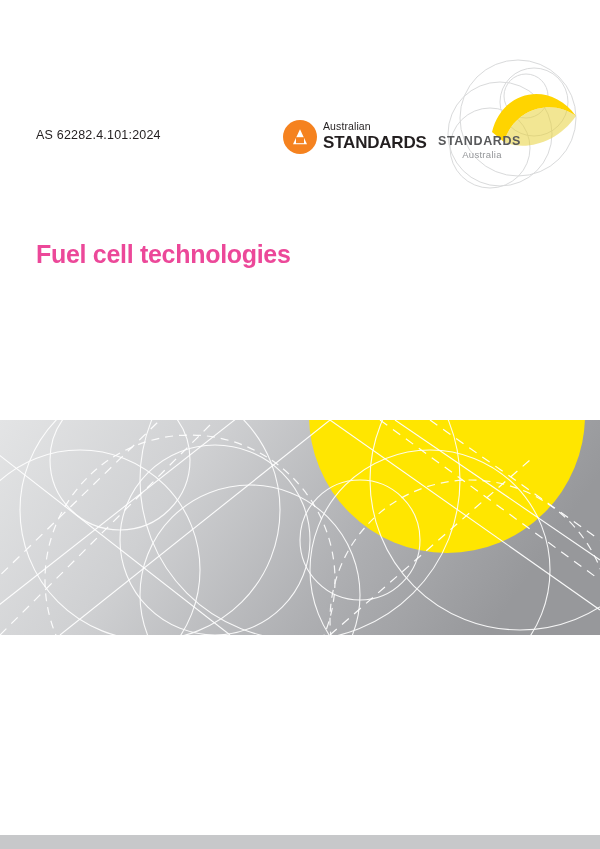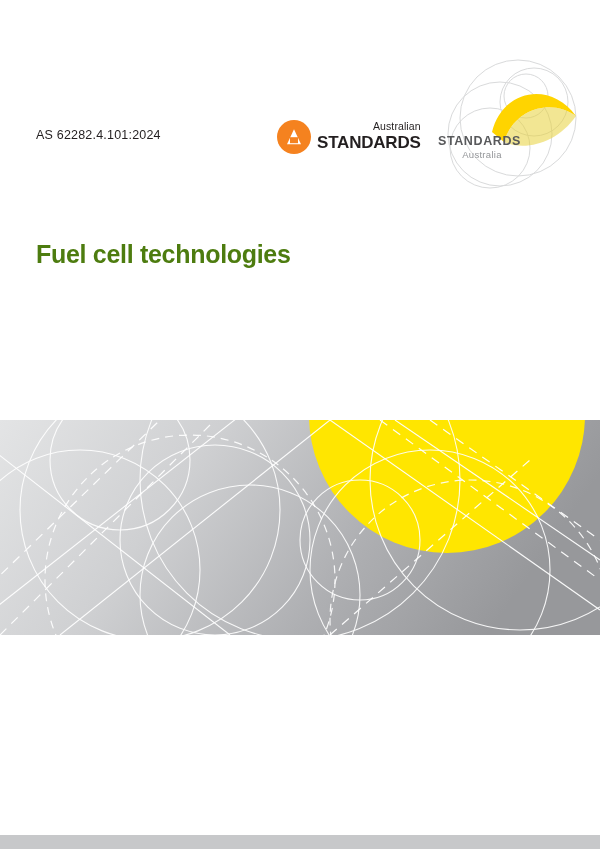--- a/index.html
+++ b/index.html
@@ -38,25 +38,24 @@
     left: 36px;
     top: 108px;
     font-size: 12.5px;
     letter-spacing: 0.2px;
     color: #231f20;
   }
 
   
   .as-logo {
     position: absolute;
-    left: 277px;
+    left: 283px;
     top: 100px;
     width: 130px;
     height: 40px;
-    text-align: right;
   }
   .as-logo .mark {
     position: absolute;
     left: 0;
     top: 0;
     width: 34px;
     height: 34px;
     border-radius: 50%;
     background: #f5821f;
   }
@@ -145,21 +144,21 @@
     position: absolute;
     left: 36px;
     top: 240px;
     width: 520px;
   }
   .main-title {
     font-size: 25px;
     font-weight: bold;
     letter-spacing: -0.3px;
     margin: 0 0 18px 0;
-    color: #4d7c0f;
+    color: #ec4899;
   }
   .subtitle {
     font-size: 13.2px;
     font-weight: bold;
     line-height: 1.45;
     margin: 0;
     color: #231f20;
     max-width: 470px;
   }
 

